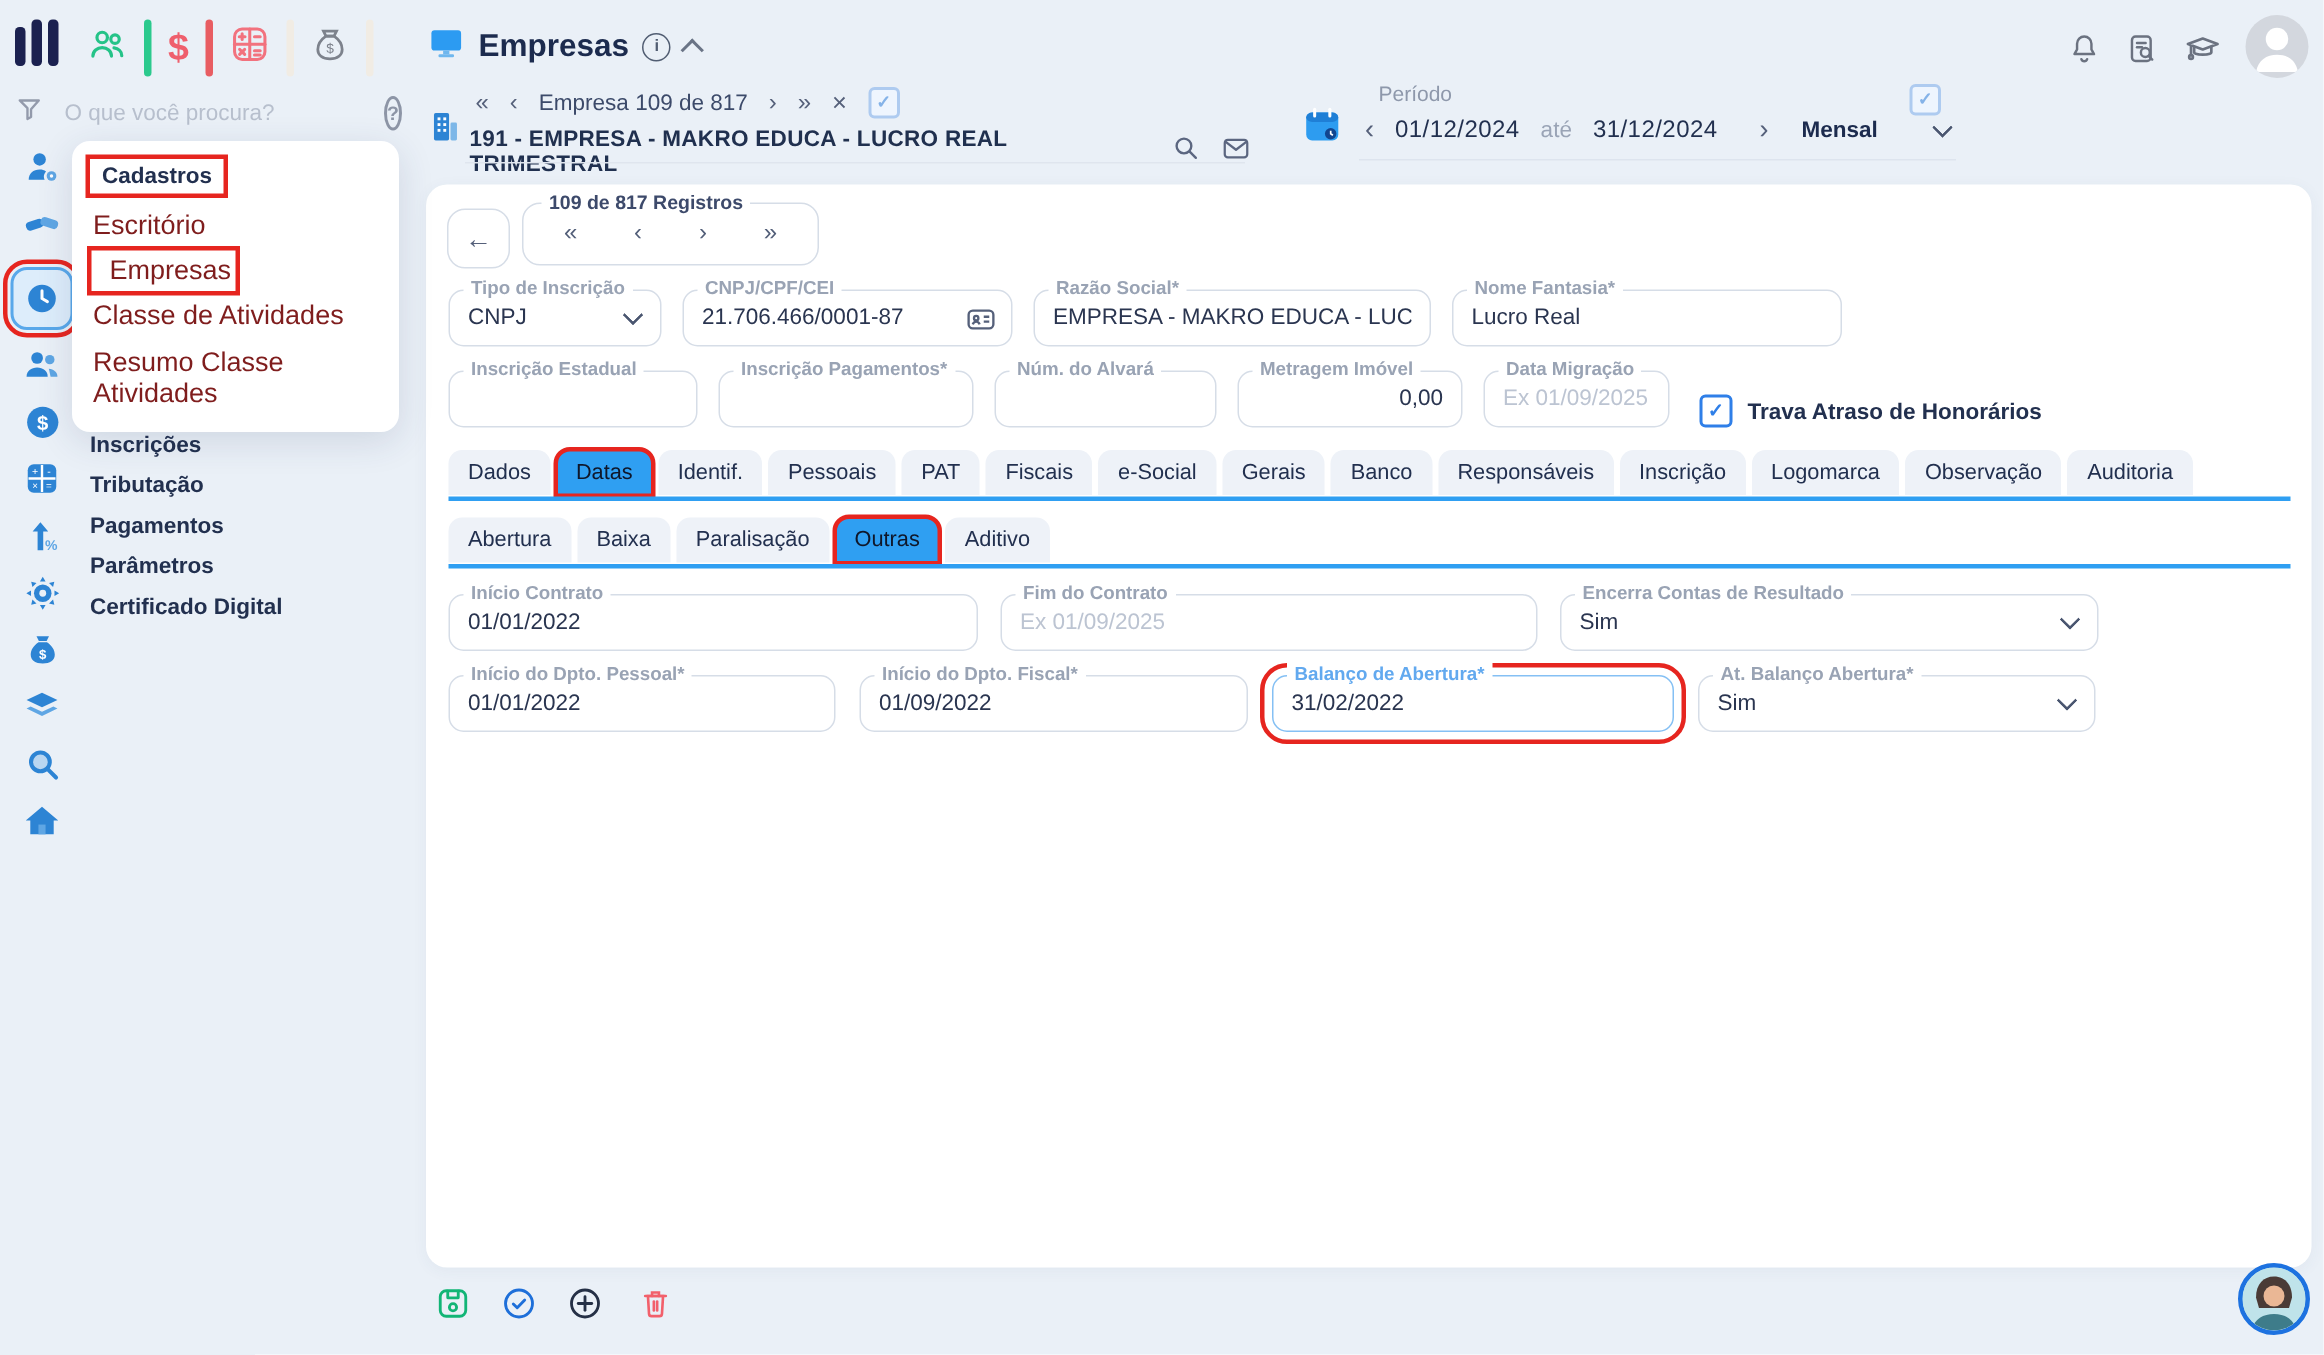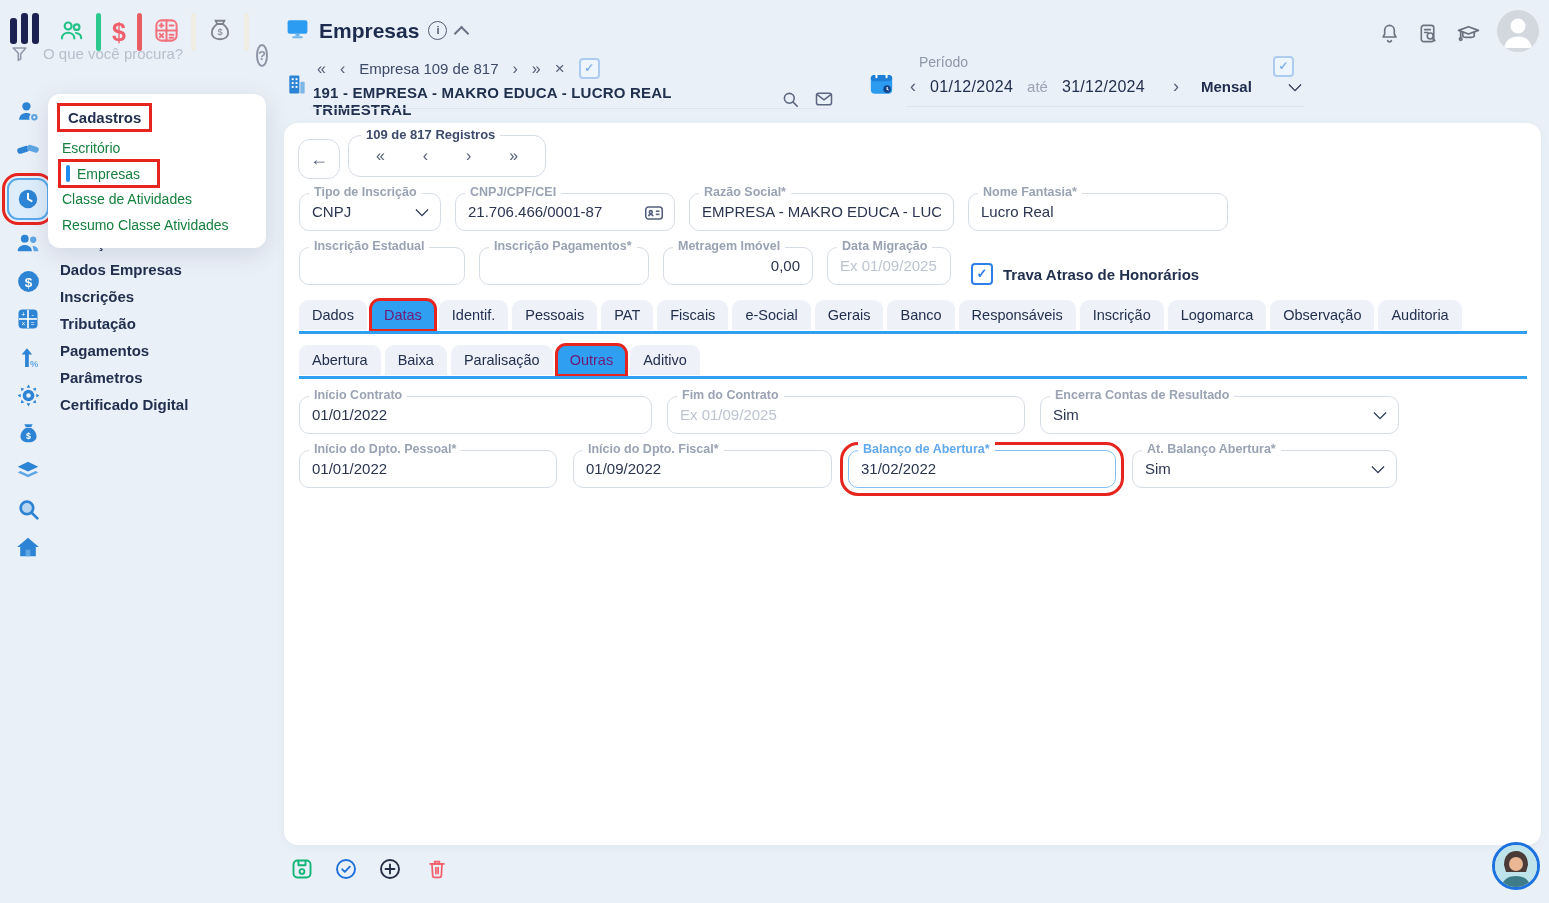--- a/index.html
+++ b/index.html
@@ -6,32 +6,32 @@
   body{width:1549px;height:903px;position:relative;background:#eaf0f7;font-family:"Liberation Sans",sans-serif;overflow:hidden;color:#22304f}
   .abs{position:absolute}
   .ic{display:inline-block;vertical-align:middle}
   
   .logo{left:10px;top:13px;display:flex;gap:4px;align-items:flex-end}
   .logo i{display:block;width:7px;background:#1b2150;border-radius:3px}
   .quick{left:58px;top:11px;display:flex;align-items:center;gap:11px;height:42px}
   .vbar{width:5px;height:38px;border-radius:3px}
   .dollar{font-size:25px;font-weight:bold;color:#ef5f6d;line-height:38px}
   
-  .searchrow{left:10px;top:44px;width:256px;display:flex;align-items:flex-start;gap:12px}
+  .searchrow{left:10px;top:63px;width:256px;display:flex;align-items:center;gap:12px}
   .searchrow input{flex:1;border:none;background:transparent;outline:none;font-size:15px;color:#55607a;font-family:"Liberation Sans",sans-serif}
   .searchrow input::placeholder{color:#b7bfcd}
   .qmark{width:19px;height:19px;border:2px solid #8d95a6;border-radius:50%;color:#8d95a6;font-size:13px;font-weight:bold;text-align:center;line-height:19px}
   
   .sideicons{left:8px;top:98px;width:40px;display:flex;flex-direction:column;align-items:center}
   .sic{height:26px;margin-bottom:12px;display:flex;align-items:center;justify-content:center}
   .clockwrap{width:38px;height:38px;background:#ddedfb;border:2px solid #59a8ea;border-radius:11px;display:flex;align-items:center;justify-content:center;outline:3px solid #e6251f;outline-offset:2px;margin:4px 0 10px}
   
   .popup{left:48px;top:94px;width:218px;background:#fff;border-radius:12px;box-shadow:0 6px 24px rgba(40,60,100,.14);padding:8px 0 10px;z-index:5}
   .popup .title{font-size:15px;font-weight:bold;color:#22304f;margin:4px 0 6px 12px;display:inline-block;padding:3px 8px;outline:3px solid #e6251f}
-  .popup .item{font-size:14px;color:#15803d;padding:5px 0 5px 14px;display:flex;align-items:flex-end}
+  .popup .item{font-size:18px;color:#7f1d1d;padding:5px 0 5px 14px;display:flex;align-items:flex-end}
   .popup .item.hl{outline:3px solid #e6251f;outline-offset:-1px;width:86px;margin-left:12px;padding:4px 6px}
   .bluebar{width:4px;height:17px;background:#1f8ef0;border-radius:2px;margin-right:7px}
   .sections{left:60px;top:234px;display:flex;flex-direction:column;gap:10px}
   .sections .sec{font-size:15px;font-weight:bold;color:#22304f}
   
   .pagehead{left:285px;top:16px;display:flex;align-items:center;gap:9px}
   .pagehead .t{font-size:21px;font-weight:bold;color:#1c2b4e}
   .info{width:17px;height:17px;border:1.6px solid #515d72;border-radius:50%;font-size:11px;color:#515d72;text-align:center;line-height:16px;font-weight:bold}
   .chevup{width:9px;height:9px;border-right:2.2px solid #6a7486;border-bottom:2.2px solid #6a7486;transform:rotate(-135deg);margin-top:5px}
   .trimg{left:1378px;top:18px;display:flex;align-items:center;gap:16px}
@@ -76,21 +76,21 @@
   .field.focus{border-color:#85c0f4}
   .field.focus .lab{color:#62a9ef}
   .field.redbox{outline:3px solid #e6251f;outline-offset:5px}
   .right{text-align:right}
   .idcard{position:absolute;right:9px;top:8px}
   .travacb{position:absolute;display:flex;align-items:center;gap:10px}
   .travacb .lb{font-size:15px;font-weight:bold;color:#22304f}
   
   .tabs{position:absolute;left:15px;display:flex;gap:4px;align-items:flex-end}
   .tab{background:#eef2f8;color:#22304f;font-size:14.5px;padding:7px 13px;border-radius:9px 9px 0 0;white-space:nowrap}
-  .tab.active{background:#2f9ff2;color:#701a75;outline:3px solid #e6251f;outline-offset:-1px}
+  .tab.active{background:#2f9ff2;color:#0f172a;outline:3px solid #e6251f;outline-offset:-1px}
   .tabline{position:absolute;left:15px;right:14px;height:3px;background:#2f9ff2}
   
   .actions{left:290px;top:857px;display:flex;gap:20px;align-items:center}
   .fab{left:1492px;top:842px;width:48px;height:48px;border-radius:50%;border:3px solid #1d72e0;box-sizing:border-box;overflow:hidden;background:#bfe3ea}
 </style>
 </head>
 <body>
 
 <div class="abs logo">
   <i style="height:26px"></i>
@@ -413,20 +413,24 @@
     </div>
   </div>
 
   <div class="frow" style="top:124px">
     <div class="field" style="width:166px">
       <span class="lab">Inscrição Estadual</span>
       <div class="val"></div>
     </div>
     <div class="field" style="width:170px">
       <span class="lab">Inscrição Pagamentos*</span>
+      <div class="val"></div>
+    </div>
+    <div class="field" style="width:148px">
+      <span class="lab">Núm. do Alvará</span>
       <div class="val"></div>
     </div>
     <div class="field" style="width:150px">
       <span class="lab">Metragem Imóvel</span>
       <div class="val right">0,00</div>
     </div>
     <div class="field" style="width:124px">
       <span class="lab">Data Migração</span>
       <div class="val ph">Ex 01/09/2025</div>
     </div>

